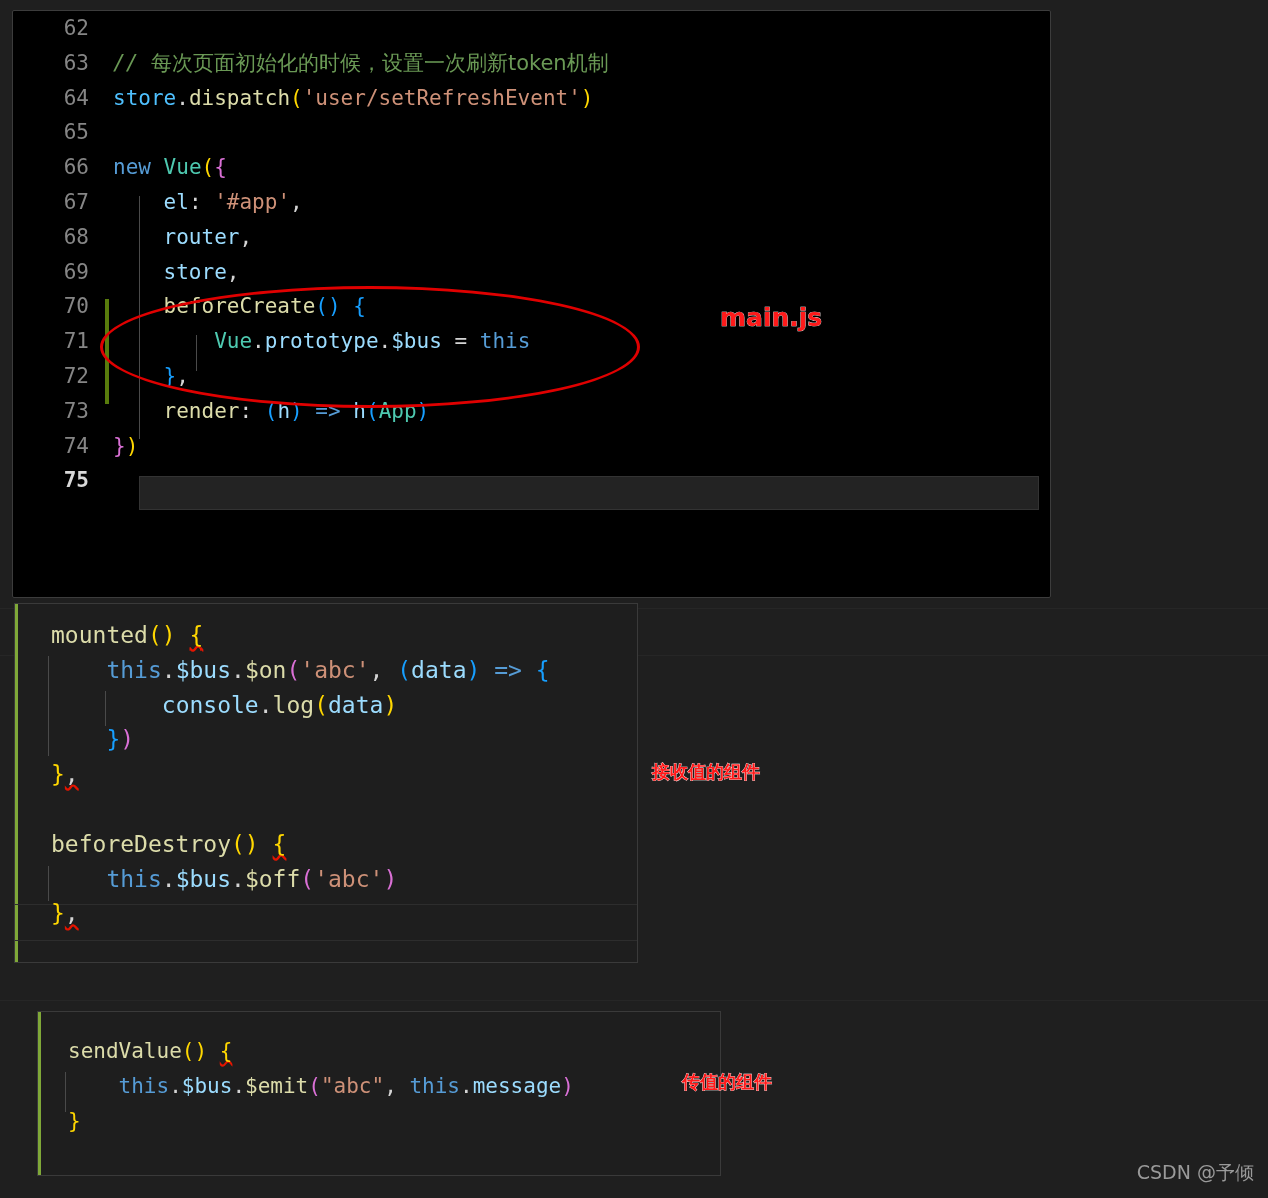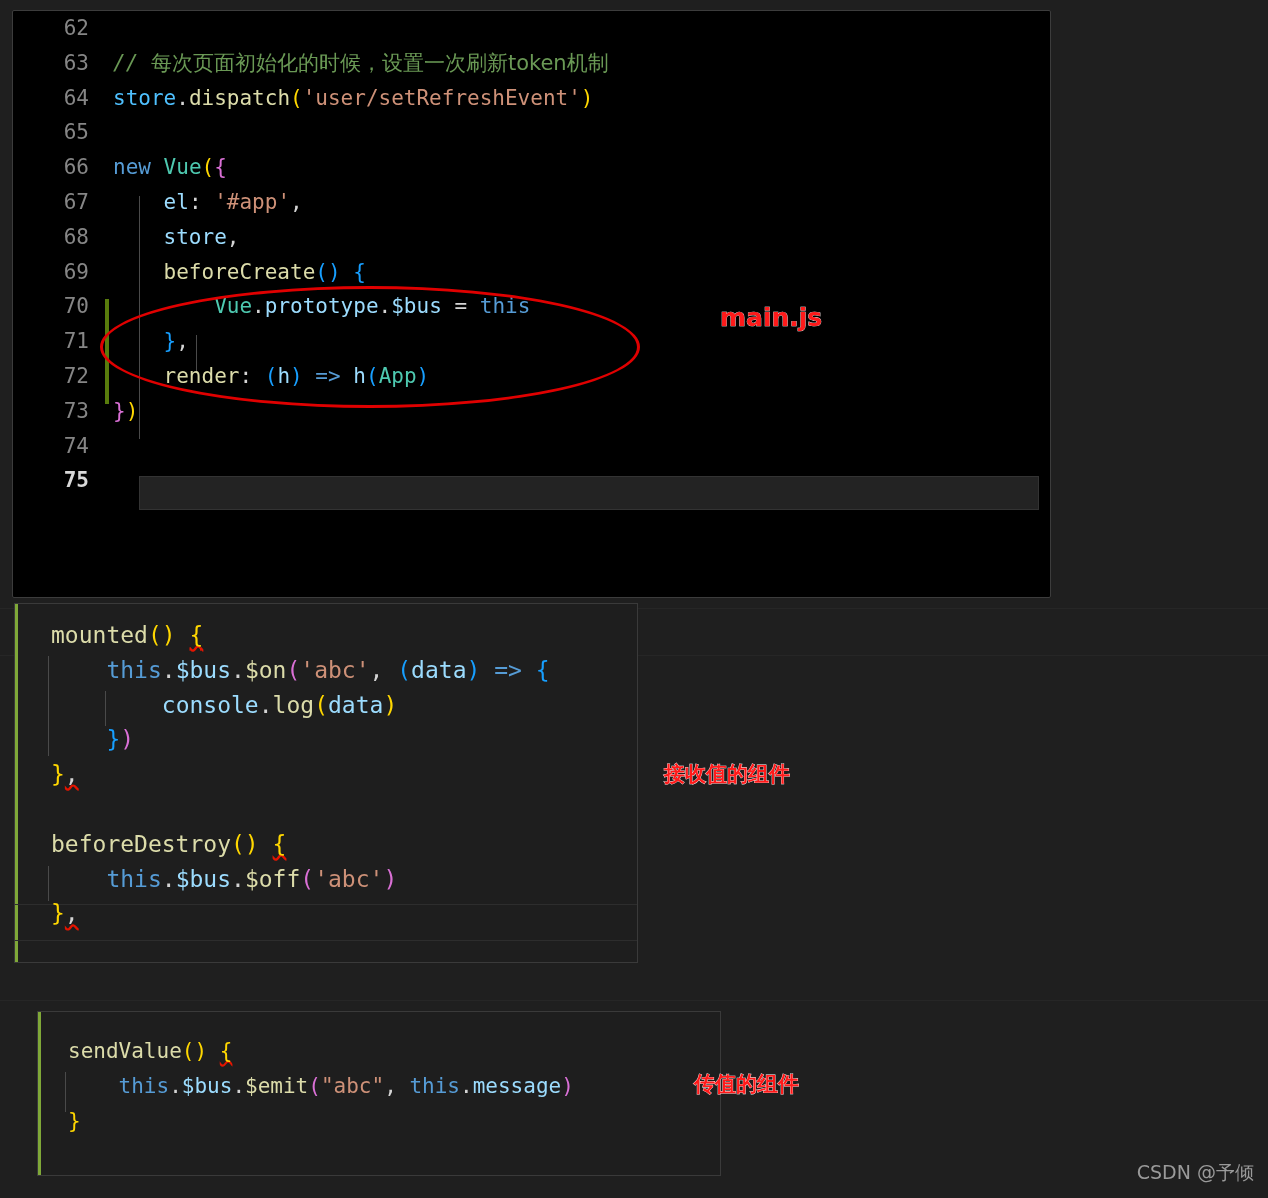--- a/index.html
+++ b/index.html
@@ -61,21 +61,21 @@
   
   .sq{ text-decoration:underline wavy #e51400; text-decoration-skip-ink:none;}
 
   
   .ellipse{position:absolute;border:3px solid #e00000;border-radius:50%;
            background:transparent;}
   .anno{position:absolute;color:#ff1a1a;font-weight:bold;
         -webkit-text-stroke:0.6px #ffffff;
         paint-order:stroke fill;}
   .anno.lat{font-family:"DejaVu Sans","Liberation Sans",sans-serif;font-size:25px;}
-  .anno.cjk{font-family:"DejaVu Sans","Liberation Sans",sans-serif;font-size:21px;margin-left:12px;}
+  .anno.cjk{font-family:"DejaVu Sans","Liberation Sans",sans-serif;font-size:18px;}
 
   .watermark{position:absolute;right:14px;bottom:12px;color:#9a9a9a;
              font-size:19px;font-family:"DejaVu Sans","Liberation Sans",sans-serif;}
 </style>
 </head>
 <body>
 
 <div class="bg-lines">
   <i style="top:608px"></i>
     <i style="top:655px"></i>
@@ -108,20 +108,21 @@
 
   <div class="curline" style="left:126px;top:465px;width:900px;height:34px"></div>
 
   <div class="lines">
     <div class="ln">&nbsp;</div>
     <div class="ln"><span class="c-com">// </span><span class="c-com-cn">每次页面初始化的时候，设置一次刷新token机制</span></div>
     <div class="ln"><span class="c-var">store</span><span class="c-op">.</span><span class="c-fn">dispatch</span><span class="c-p1">(</span><span class="c-str">'user/setRefreshEvent'</span><span class="c-p1">)</span></div>
     <div class="ln">&nbsp;</div>
     <div class="ln"><span class="c-kw">new</span> <span class="c-type">Vue</span><span class="c-p1">(</span><span class="c-p2">{</span></div>
     <div class="ln">    <span class="c-prop">el</span><span class="c-op">: </span><span class="c-str">'#app'</span><span class="c-op">,</span></div>
+    <div class="ln">    <span class="c-prop">router</span><span class="c-op">,</span></div>
     <div class="ln">    <span class="c-prop">store</span><span class="c-op">,</span></div>
     <div class="ln">    <span class="c-fn">beforeCreate</span><span class="c-p3">()</span> <span class="c-p3">{</span></div>
     <div class="ln">        <span class="c-type">Vue</span><span class="c-op">.</span><span class="c-prop">prototype</span><span class="c-op">.</span><span class="c-prop">$bus</span> <span class="c-op">=</span> <span class="c-kw">this</span></div>
     <div class="ln">    <span class="c-p3">}</span><span class="c-op">,</span></div>
     <div class="ln">    <span class="c-fn">render</span><span class="c-op">: </span><span class="c-p3">(</span><span class="c-prop">h</span><span class="c-p3">)</span> <span class="c-kw">=&gt;</span> <span class="c-prop">h</span><span class="c-p3">(</span><span class="c-type">App</span><span class="c-p3">)</span></div>
     <div class="ln"><span class="c-p2">}</span><span class="c-p1">)</span></div>
     <div class="ln">&nbsp;</div>
   </div>
 </div>
 

